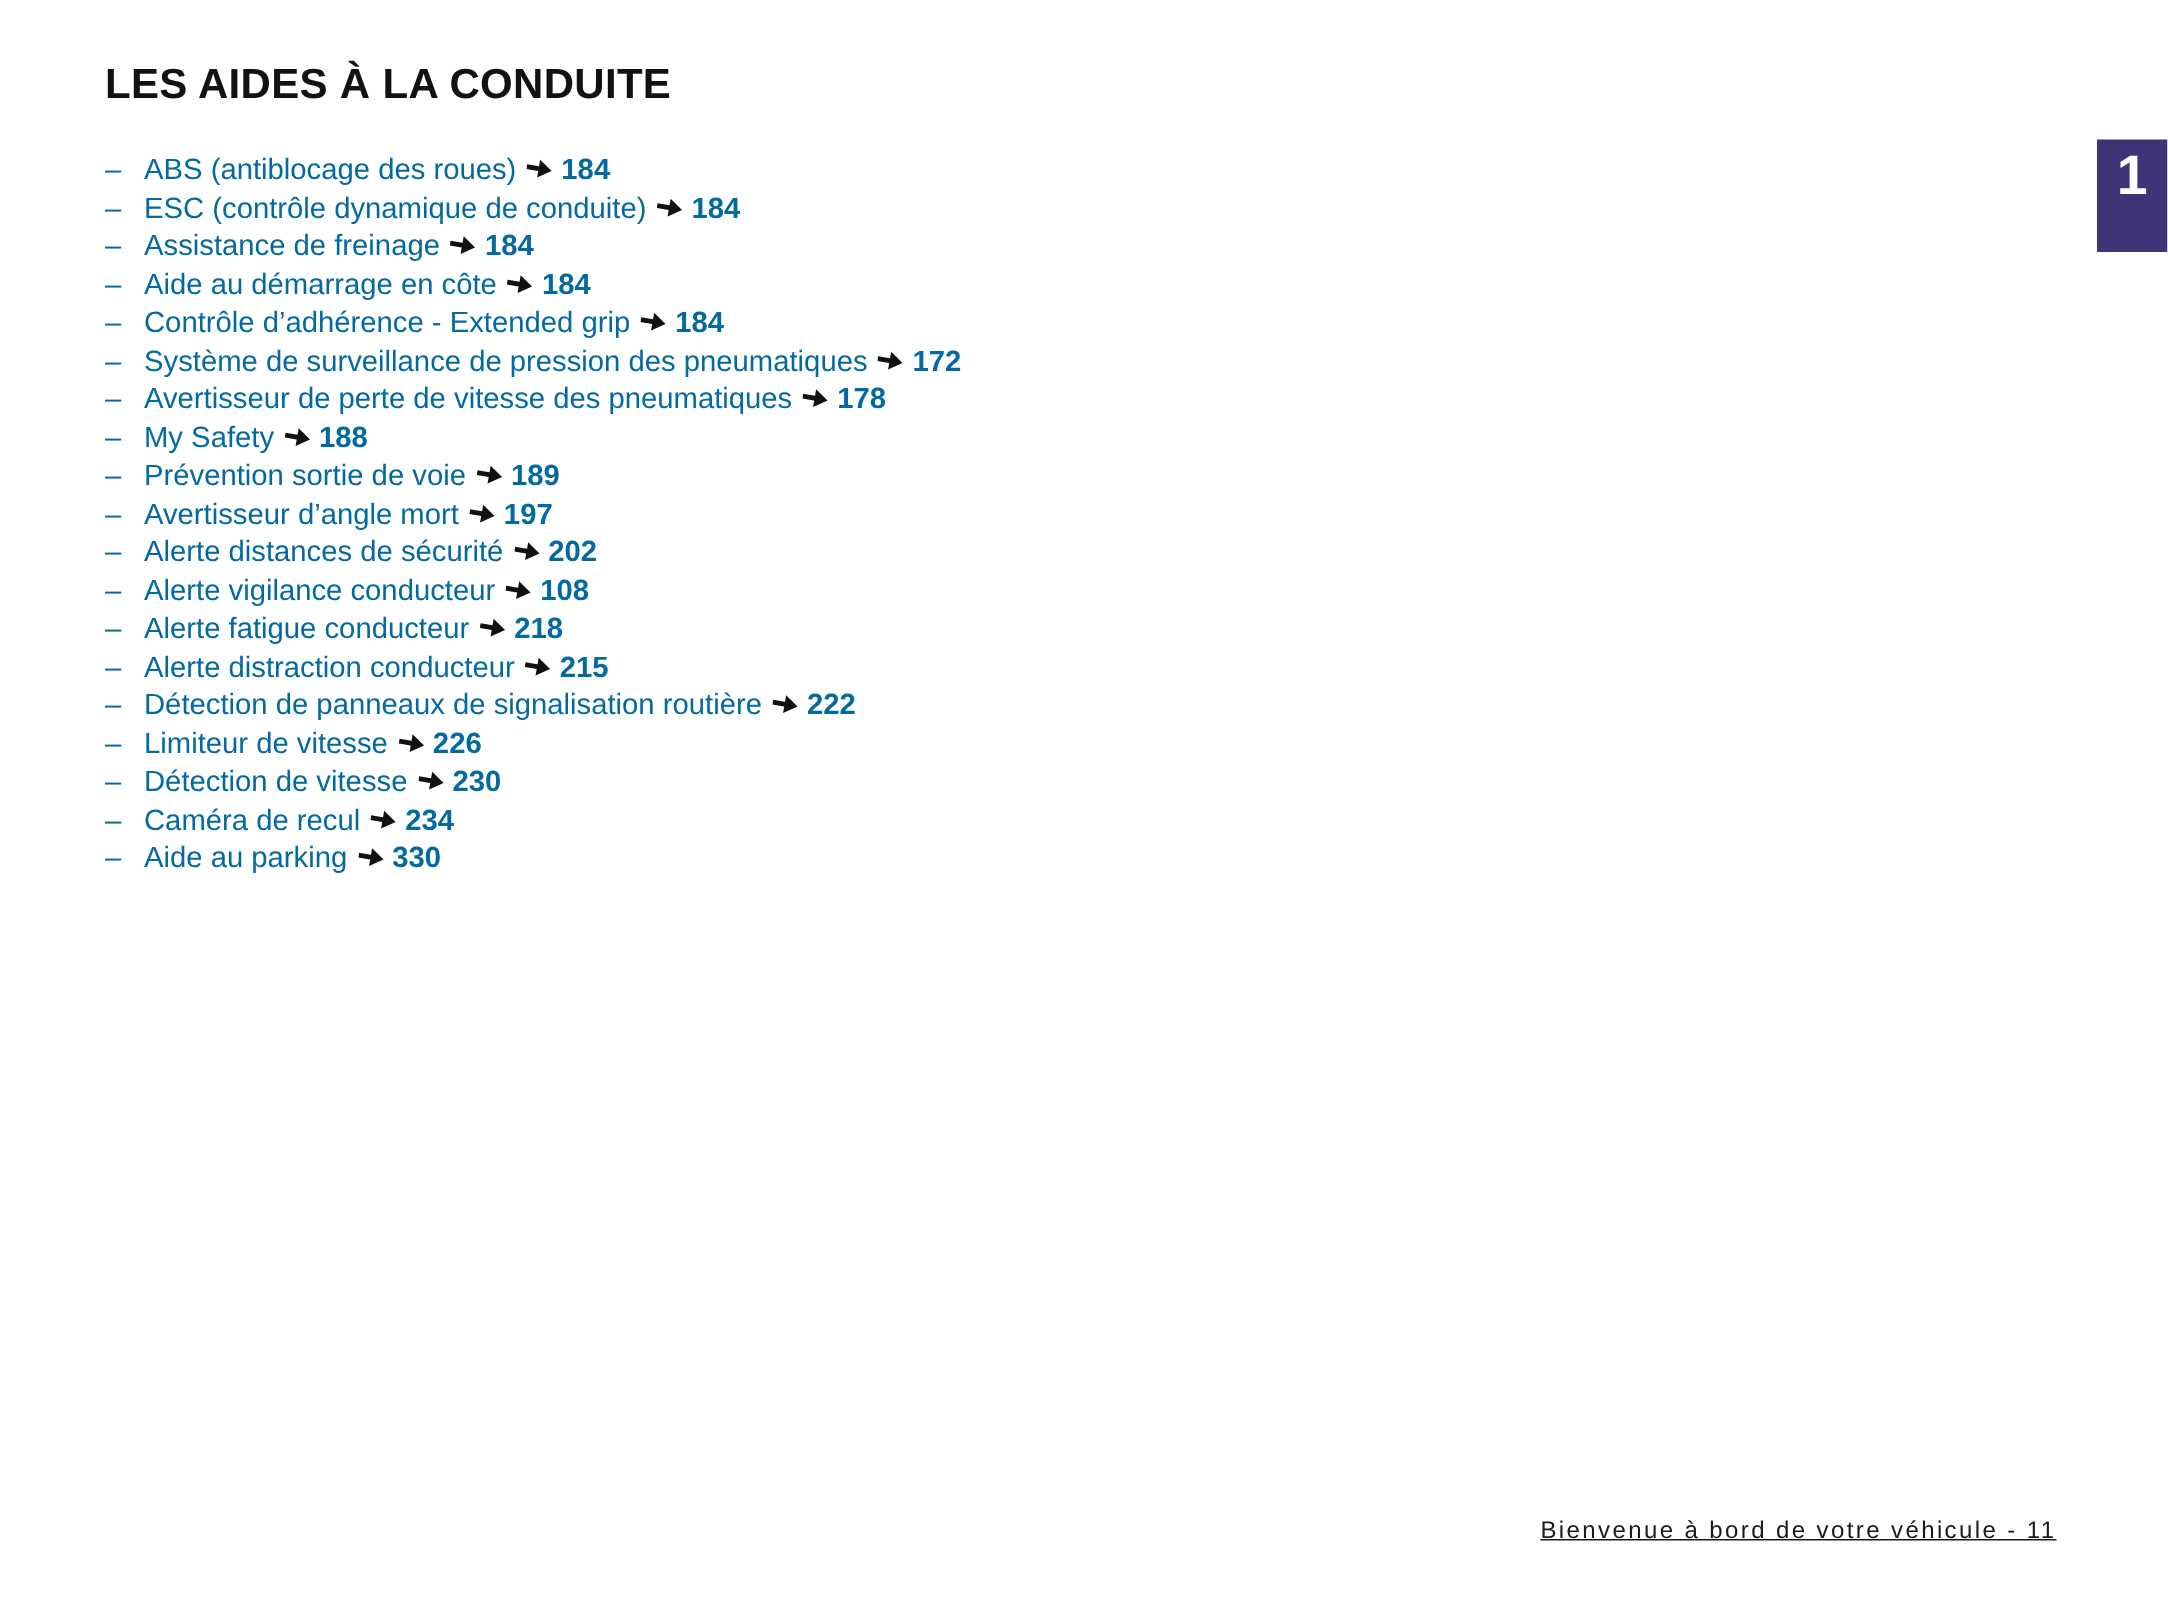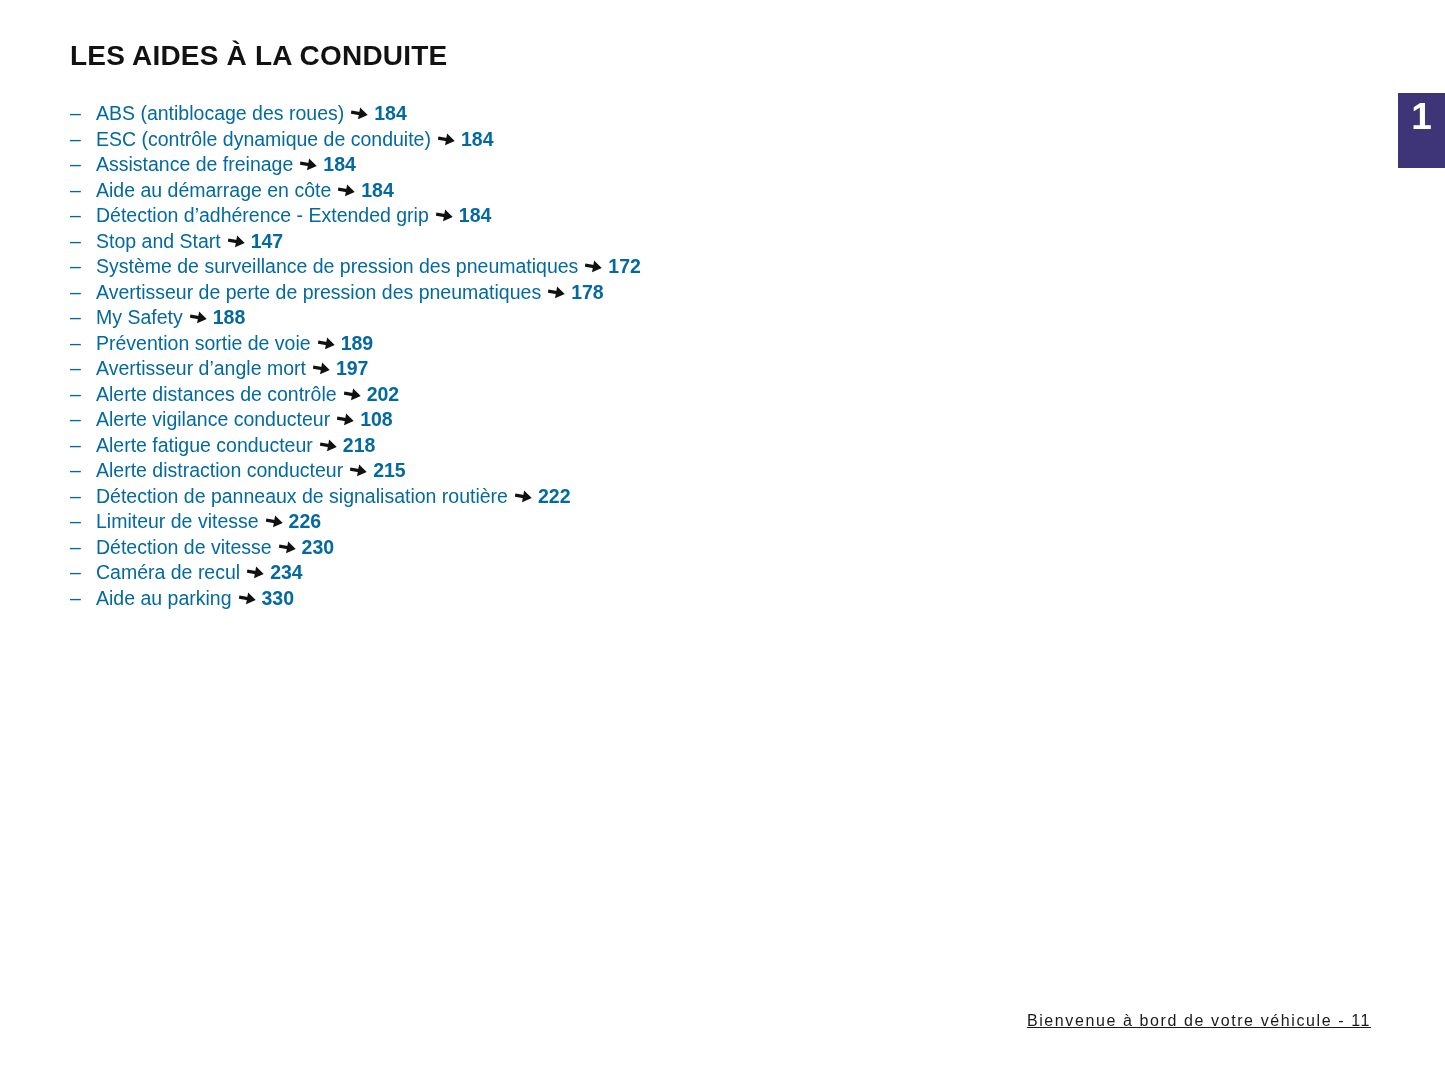--- a/index.html
+++ b/index.html
@@ -109,48 +109,40 @@
   <div class="toc-item">
     <span class="dash">–</span><span class="label">Aide au démarrage en côte</span><span class="arrow"><svg width="17" height="17" viewBox="0 0 20 20" xmlns="http://www.w3.org/2000/svg">
             <g transform="rotate(10 10 10)" fill="#111111">
               <rect x="0" y="8.1" width="10.5" height="3.8"></rect>
               <polygon points="9.5,3 9.5,17 19.8,10"></polygon>
             </g>
           </svg></span><span class="pagenum">184</span>
   </div>
 
   <div class="toc-item">
-    <span class="dash">–</span><span class="label">Détection d’adhérence - Extended grip</span><span class="arrow"><svg width="17" height="17" viewBox="0 0 20 20" xmlns="http://www.w3.org/2000/svg">
-            <g transform="rotate(10 10 10)" fill="#111111">
-              <rect x="0" y="8.1" width="10.5" height="3.8"></rect>
-              <polygon points="9.5,3 9.5,17 19.8,10"></polygon>
-            </g>
-          </svg></span><span class="pagenum">184</span>
-  </div>
-
-  <div class="toc-item">
-    <span class="dash">–</span><span class="label">Stop and Start</span><span class="arrow"><svg width="17" height="17" viewBox="0 0 20 20" xmlns="http://www.w3.org/2000/svg">
-            <g transform="rotate(10 10 10)" fill="#111111">
-              <rect x="0" y="8.1" width="10.5" height="3.8"></rect>
-              <polygon points="9.5,3 9.5,17 19.8,10"></polygon>
-            </g>
-          </svg></span><span class="pagenum">147</span>
-  </div>
+    <span class="dash">–</span><span class="label">Contrôle d’adhérence - Extended grip</span><span class="arrow"><svg width="17" height="17" viewBox="0 0 20 20" xmlns="http://www.w3.org/2000/svg">
+            <g transform="rotate(10 10 10)" fill="#111111">
+              <rect x="0" y="8.1" width="10.5" height="3.8"></rect>
+              <polygon points="9.5,3 9.5,17 19.8,10"></polygon>
+            </g>
+          </svg></span><span class="pagenum">184</span>
+  </div>
+
 
   <div class="toc-item">
     <span class="dash">–</span><span class="label">Système de surveillance de pression des pneumatiques</span><span class="arrow"><svg width="17" height="17" viewBox="0 0 20 20" xmlns="http://www.w3.org/2000/svg">
             <g transform="rotate(10 10 10)" fill="#111111">
               <rect x="0" y="8.1" width="10.5" height="3.8"></rect>
               <polygon points="9.5,3 9.5,17 19.8,10"></polygon>
             </g>
           </svg></span><span class="pagenum">172</span>
   </div>
 
   <div class="toc-item">
-    <span class="dash">–</span><span class="label">Avertisseur de perte de pression des pneumatiques</span><span class="arrow"><svg width="17" height="17" viewBox="0 0 20 20" xmlns="http://www.w3.org/2000/svg">
+    <span class="dash">–</span><span class="label">Avertisseur de perte de vitesse des pneumatiques</span><span class="arrow"><svg width="17" height="17" viewBox="0 0 20 20" xmlns="http://www.w3.org/2000/svg">
             <g transform="rotate(10 10 10)" fill="#111111">
               <rect x="0" y="8.1" width="10.5" height="3.8"></rect>
               <polygon points="9.5,3 9.5,17 19.8,10"></polygon>
             </g>
           </svg></span><span class="pagenum">178</span>
   </div>
 
   <div class="toc-item">
     <span class="dash">–</span><span class="label">My Safety</span><span class="arrow"><svg width="17" height="17" viewBox="0 0 20 20" xmlns="http://www.w3.org/2000/svg">
             <g transform="rotate(10 10 10)" fill="#111111">
@@ -172,21 +164,21 @@
   <div class="toc-item">
     <span class="dash">–</span><span class="label">Avertisseur d’angle mort</span><span class="arrow"><svg width="17" height="17" viewBox="0 0 20 20" xmlns="http://www.w3.org/2000/svg">
             <g transform="rotate(10 10 10)" fill="#111111">
               <rect x="0" y="8.1" width="10.5" height="3.8"></rect>
               <polygon points="9.5,3 9.5,17 19.8,10"></polygon>
             </g>
           </svg></span><span class="pagenum">197</span>
   </div>
 
   <div class="toc-item">
-    <span class="dash">–</span><span class="label">Alerte distances de contrôle</span><span class="arrow"><svg width="17" height="17" viewBox="0 0 20 20" xmlns="http://www.w3.org/2000/svg">
+    <span class="dash">–</span><span class="label">Alerte distances de sécurité</span><span class="arrow"><svg width="17" height="17" viewBox="0 0 20 20" xmlns="http://www.w3.org/2000/svg">
             <g transform="rotate(10 10 10)" fill="#111111">
               <rect x="0" y="8.1" width="10.5" height="3.8"></rect>
               <polygon points="9.5,3 9.5,17 19.8,10"></polygon>
             </g>
           </svg></span><span class="pagenum">202</span>
   </div>
 
   <div class="toc-item">
     <span class="dash">–</span><span class="label">Alerte vigilance conducteur</span><span class="arrow"><svg width="17" height="17" viewBox="0 0 20 20" xmlns="http://www.w3.org/2000/svg">
             <g transform="rotate(10 10 10)" fill="#111111">

